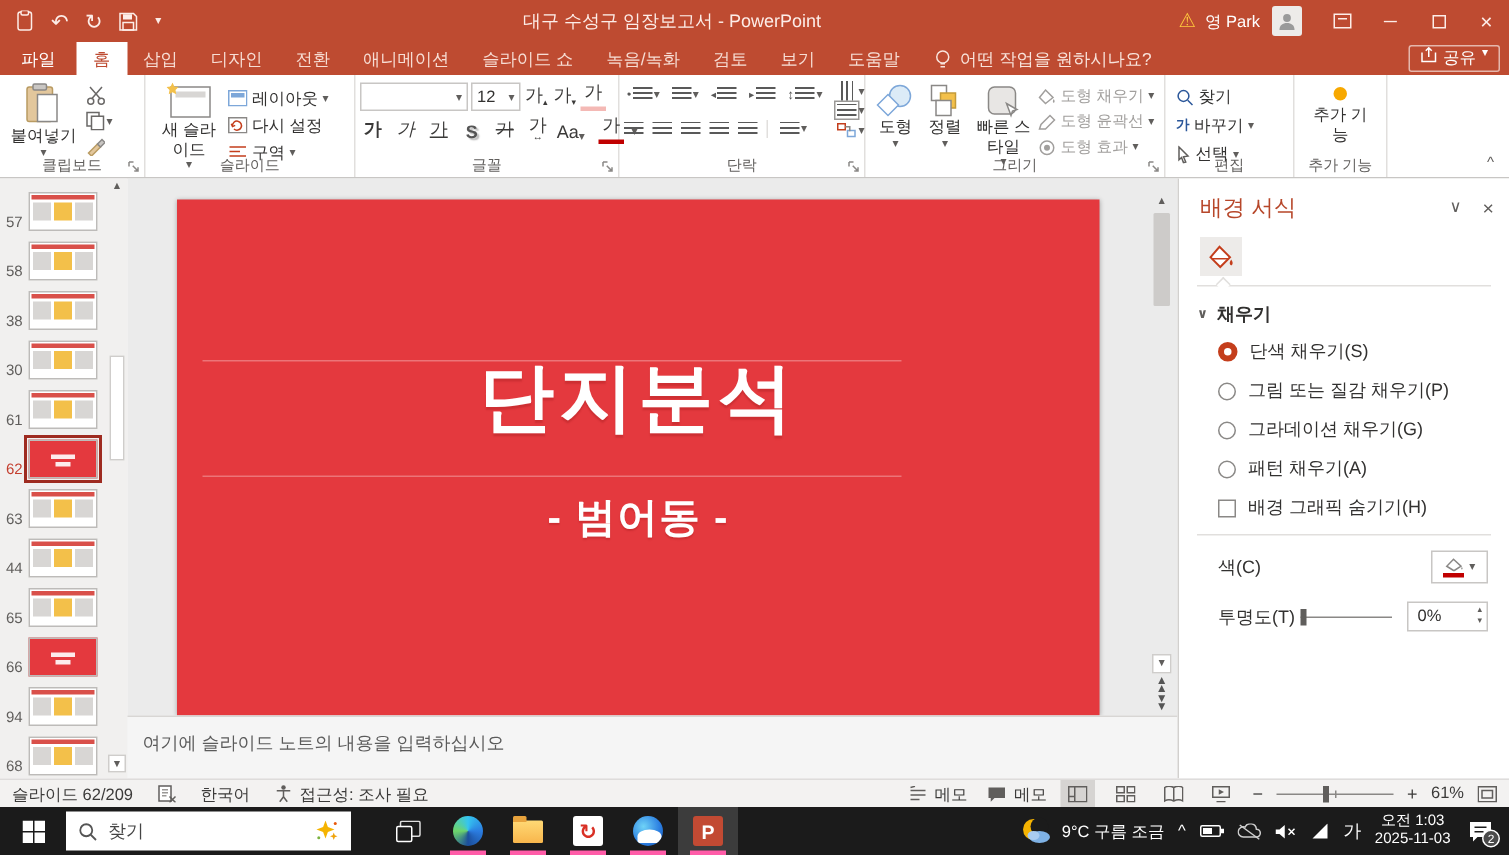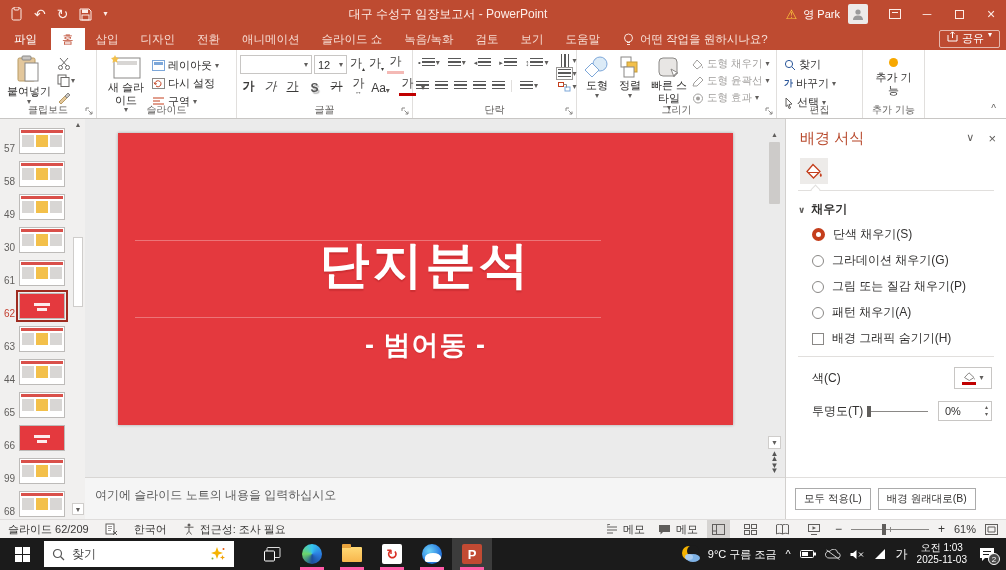--- a/index.html
+++ b/index.html
@@ -65,21 +65,21 @@
   .t-body i.y{background:#F3C04A;}
   .t-bars{position:absolute;left:0;right:0;top:7px;text-align:center;}
   .t-bars b{display:block;height:3px;width:16px;margin:2px auto;background:rgba(255,255,255,.9);}
   .thumb-scroll{position:absolute;top:0;right:0;width:14px;height:100%;background:#F1F0EF;display:flex;flex-direction:column;align-items:center;font-size:7px;color:#605E5C;}
   .ts-thumb{width:10px;height:70px;background:#fff;border:1px solid #CFCDCB;position:absolute;top:118px;left:2px;}
   .ts-up{margin-top:2px;}
   .ts-down{position:absolute;bottom:4px;border:1px solid #CFCDCB;background:#fff;width:12px;text-align:center;line-height:11px;height:12px;}
 
   
   .editor{position:absolute;top:119px;left:85px;width:700px;height:400px;background:#EBEBEB;}
-  .canvas{position:absolute;left:33px;top:14px;width:615px;height:292px;background:#E4393E;box-shadow:0 0 3px rgba(0,0,0,.3);}
+  .canvas{position:absolute;left:33px;top:14px;width:615px;height:344px;background:#E4393E;box-shadow:0 0 3px rgba(0,0,0,.3);}
   .slide-line{position:absolute;left:17px;width:466px;height:1px;background:rgba(255,255,255,.3);}
   .slide-title{position:absolute;top:99px;left:0;right:0;text-align:center;color:#fff;font-size:50px;font-weight:800;letter-spacing:3px;text-shadow:0 2px 1px rgba(140,20,20,.25);}
   .slide-sub{position:absolute;top:194px;left:0;right:0;text-align:center;color:#fff;font-size:27px;font-weight:700;letter-spacing:1px;text-shadow:0 1px 1px rgba(140,20,20,.25);}
   .notes{position:absolute;left:0;right:0;bottom:0;height:42px;background:#F5F5F5;border-top:1px solid #D8D6D4;font-size:12px;color:#5b5b5b;padding:9px 0 0 10px;}
   .vscroll{position:absolute;right:3px;top:12px;bottom:46px;width:15px;display:flex;flex-direction:column;align-items:center;font-size:7px;color:#605E5C;}
   .vs-thumb{width:11px;height:62px;background:#CDCBC9;margin-top:4px;border-radius:1px;}
   .vs-bottom{position:absolute;bottom:0;display:flex;flex-direction:column;align-items:center;gap:3px;}
   .vs-box{width:13px;height:13px;border:1px solid #CFCDCB;background:#fff;display:flex;align-items:center;justify-content:center;}
   .dblarrow{display:flex;flex-direction:column;line-height:.55;font-size:8px;color:#555;}
 
@@ -529,21 +529,21 @@
           <div class="thumb-box content">
             <div class="t-head"></div>
             <div class="t-body">
               <i></i>
               <i class="y"></i>
               <i></i>
             </div>
           </div>
         </div>
         <div class="thumb-row">
-          <span class="thumb-num">49</span>
+          <span class="thumb-num">38</span>
           <div class="thumb-box content">
             <div class="t-head"></div>
             <div class="t-body">
               <i></i>
               <i class="y"></i>
               <i></i>
             </div>
           </div>
         </div>
         <div class="thumb-row">
@@ -613,21 +613,21 @@
         <div class="thumb-row">
           <span class="thumb-num">66</span>
           <div class="thumb-box title">
             <div class="t-bars">
               <b></b>
               <b style="width:10px"></b>
             </div>
           </div>
         </div>
         <div class="thumb-row">
-          <span class="thumb-num">99</span>
+          <span class="thumb-num">94</span>
           <div class="thumb-box content">
             <div class="t-head"></div>
             <div class="t-body">
               <i></i>
               <i class="y"></i>
               <i></i>
             </div>
           </div>
         </div>
         <div class="thumb-row">
@@ -696,25 +696,25 @@
       <span class="ch">∨</span>
       <span>채우기</span>
     </div>
 
     <div class="p-opt">
       <span class="radio on"></span>
       <span>단색 채우기(S)</span>
     </div>
     <div class="p-opt">
       <span class="radio"></span>
-      <span>그라데이션 채우기(G)</span>
+      <span>그림 또는 질감 채우기(P)</span>
     </div>
     <div class="p-opt">
       <span class="radio"></span>
-      <span>그림 또는 질감 채우기(P)</span>
+      <span>그라데이션 채우기(G)</span>
     </div>
     <div class="p-opt">
       <span class="radio"></span>
       <span>패턴 채우기(A)</span>
     </div>
     <div class="p-opt">
       <span class="checkbox"></span>
       <span>배경 그래픽 숨기기(H)</span>
     </div>
 
@@ -741,24 +741,20 @@
         </span>
       <span class="spin">
         <span class="val">0%</span>
         <span class="arr">
             <span>▴</span>
             <span>▾</span>
           </span>
       </span>
     </div>
 
-    <div class="p-bottom">
-      <span class="pbtn2">모두 적용(L)</span>
-      <span class="pbtn2">배경 원래대로(B)</span>
-    </div>
   </div>
 
   <div class="status">
     <span class="sl">슬라이드 62/209</span>
     <span class="sp">
       <svg width="13" height="12" viewBox="0 0 13 12">
           <rect x="1" y="1" width="8" height="10" fill="#fff" stroke="#605E5C"></rect>
           <path d="M3 3.5 h4 M3 5.5 h4 M3 7.5 h3" stroke="#9a9896"></path>
           <path d="M8 8 l4 4 M12 8 l-4 4" stroke="#605E5C"></path>
         </svg>

